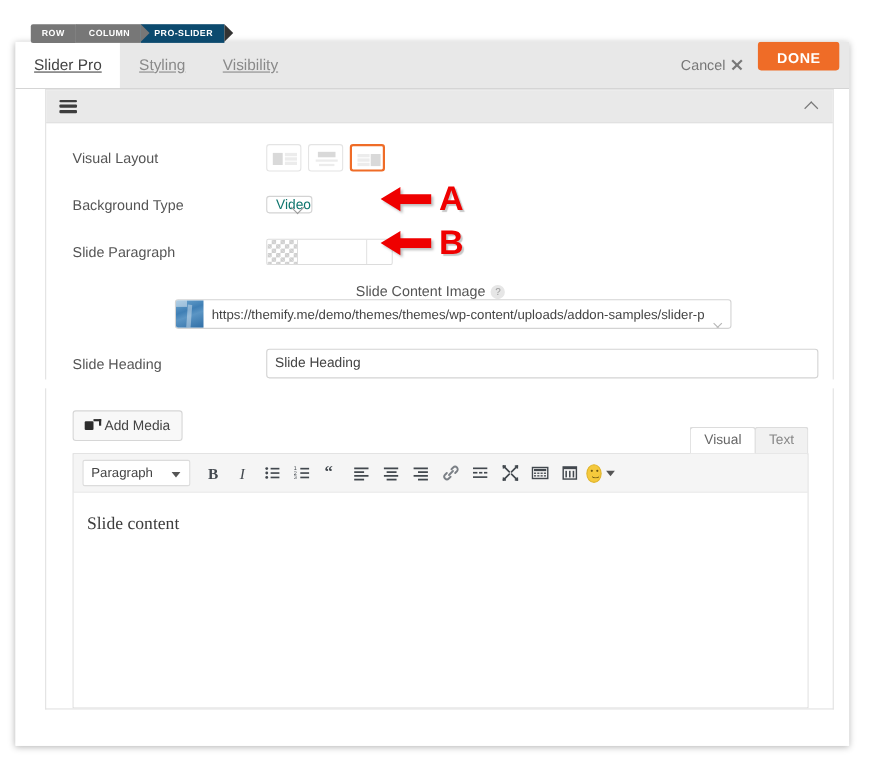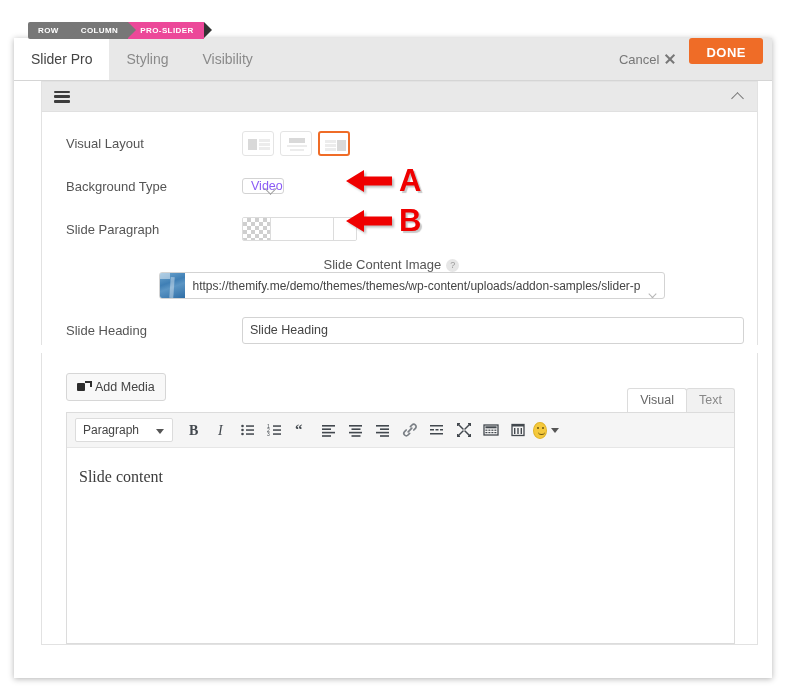--- a/index.html
+++ b/index.html
@@ -45,21 +45,21 @@
     content: "";
     position: absolute;
     right: -8px;
     top: 0;
     width: 0; height: 0;
     border-top: 8.5px solid transparent;
     border-bottom: 8.5px solid transparent;
     border-left: 8px solid #777777;
     z-index: 2;
   }
-  .crumb.dark { background: #ec4899; }
+  .crumb.dark { background: #0c4a6e; }
   .crumb.dark::after { border-left-color: #333333; }
 
   
   .panel {
     position: absolute;
     left: 14px;
     top: 38px;
     width: 758px;
     height: 640px;
     background: #ffffff;
@@ -76,20 +76,21 @@
     display: flex;
     align-items: flex-end;
   }
   .tab {
     padding: 0 17px;
     height: 42px;
     line-height: 42px;
     font-size: 14px;
     color: #8a8a8a;
     cursor: pointer;
+    text-decoration: underline;
   }
   .tab.active {
     background: #ffffff;
     color: #444444;
     font-weight: normal;
   }
   .tabbar-right {
     margin-left: auto;
     display: flex;
     height: 42px;
@@ -243,21 +244,21 @@
     position: relative;
     display: inline-block;
   }
   .sel {
     box-sizing: border-box;
     width: 68px; height: 26px;
     border: 1px solid #d3d3d3;
     border-radius: 3px;
     background: #fff;
     font-size: 12.5px;
-    color: #8b5cf6;
+    color: #0f766e;
     line-height: 24px;
     padding-left: 8px;
   }
   .sel-chev {
     position: absolute;
     right: 9px; top: 10px;
     width: 8px; height: 8px;
     border-right: 1.4px solid #9a9a9a;
     border-bottom: 1.4px solid #9a9a9a;
     transform: rotate(45deg);

